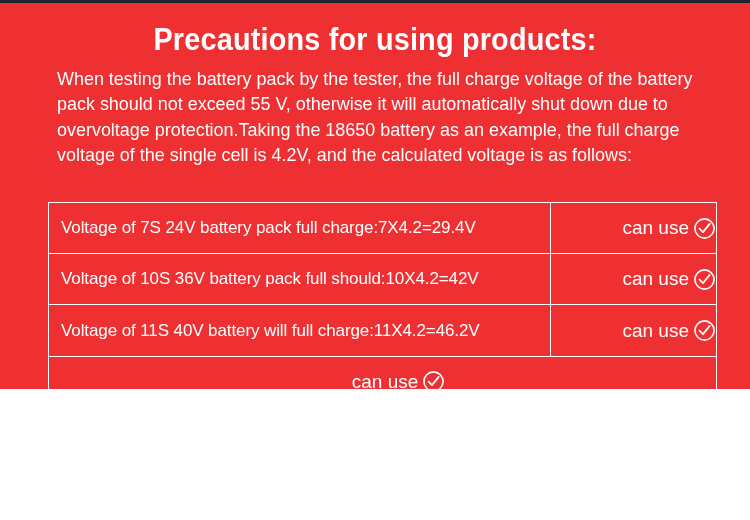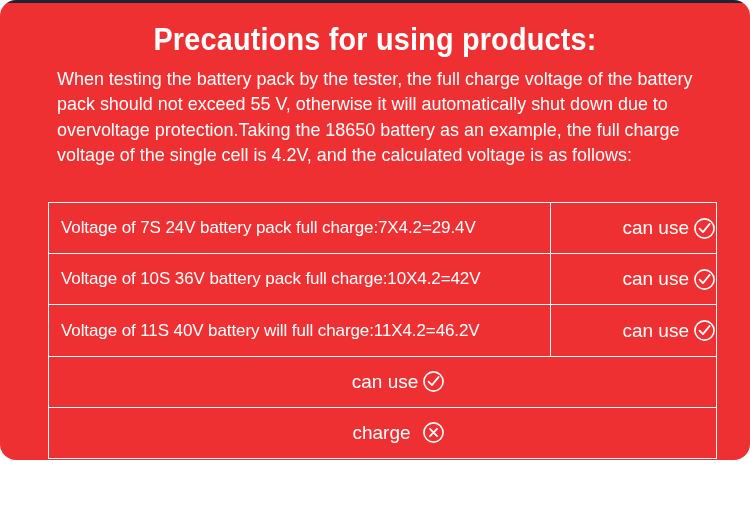--- a/index.html
+++ b/index.html
@@ -6,24 +6,23 @@
     margin: 0;
     padding: 0;
     background: #ffffff;
   }
   body {
     font-family: "Liberation Sans", sans-serif;
   }
   .screen {
     position: relative;
     width: 750px;
-    height: 460px;
+    height: 389px;
     overflow: hidden;
     background: #ffffff;
-    border-radius: 16px;
   }
   .top-rule {
     position: absolute;
     top: 0;
     left: 0;
     width: 750px;
     height: 3px;
     background: #1d2433;
   }
   .panel {
@@ -148,21 +147,21 @@
           <span class="verdict-icon">
             <svg width="23" height="23" viewBox="0 0 24 24">
               <circle cx="12" cy="12" r="10" fill="none" stroke="#ffffff" stroke-width="1.7"></circle>
               <path d="M6.8 12.2 L10.4 15.8 L17.4 7.2" fill="none" stroke="#ffffff" stroke-width="1.8" stroke-linecap="round" stroke-linejoin="round"></path>
             </svg>
           </span>
         </div>
       </div>
 
       <div class="calc-row">
-        <div class="cell-desc">Voltage of 10S 36V battery pack full charge:10X4.2=42V</div>
+        <div class="cell-desc">Voltage of 10S 36V battery pack full should:10X4.2=42V</div>
         <div class="cell-verdict">
           <span class="verdict-label">can use</span>
           <span class="verdict-icon">
             <svg width="23" height="23" viewBox="0 0 24 24">
               <circle cx="12" cy="12" r="10" fill="none" stroke="#ffffff" stroke-width="1.7"></circle>
               <path d="M6.8 12.2 L10.4 15.8 L17.4 7.2" fill="none" stroke="#ffffff" stroke-width="1.8" stroke-linecap="round" stroke-linejoin="round"></path>
             </svg>
           </span>
         </div>
       </div>

